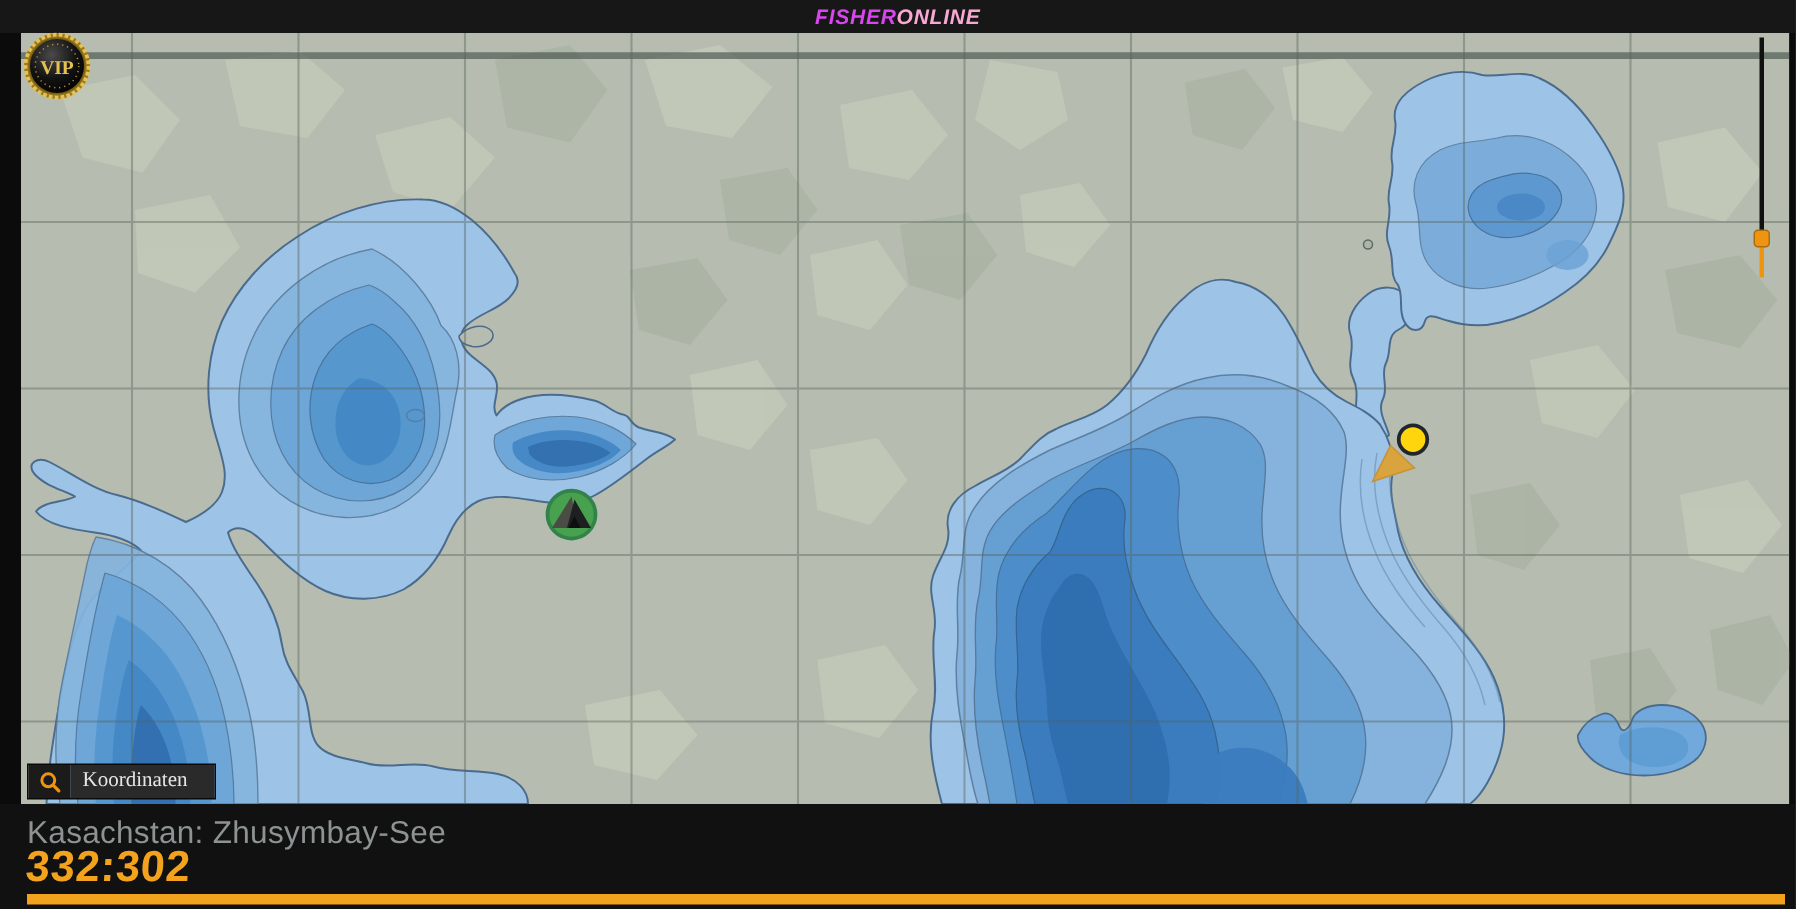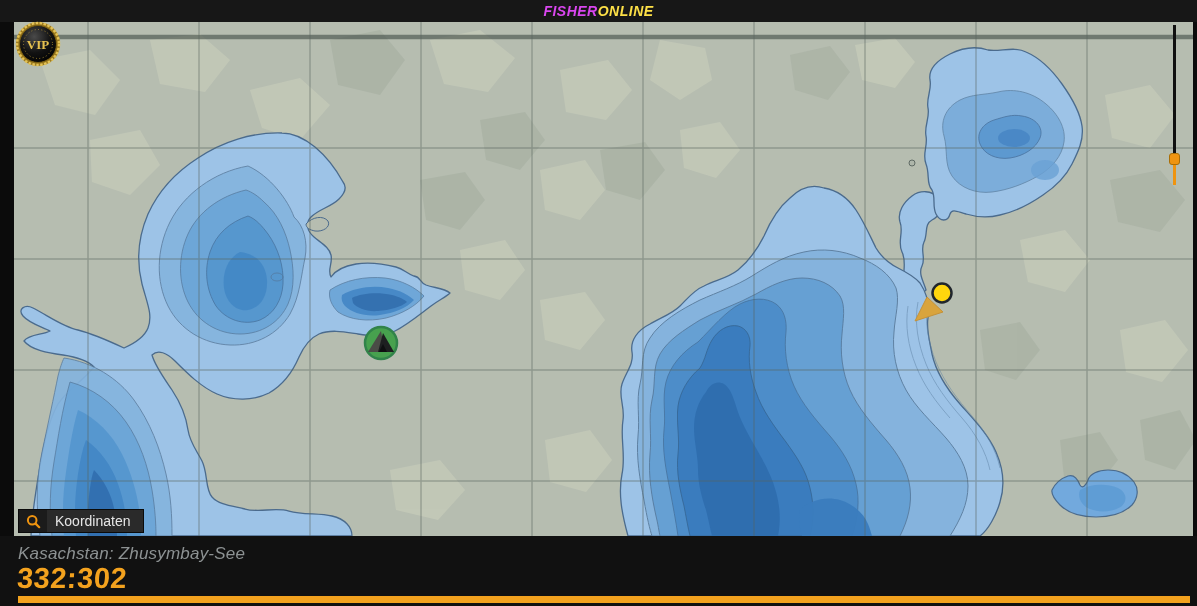--- a/index.html
+++ b/index.html
@@ -3,42 +3,42 @@
 <meta charset="utf-8">
 <style>
   html,body{margin:0;padding:0;background:#000;}
   #app{position:relative;width:1197px;height:606px;background:#0b0b0b;overflow:hidden;
        font-family:"Liberation Sans",sans-serif;-webkit-font-smoothing:antialiased;}
   
   #topbar{position:absolute;left:0;top:0;width:1197px;height:22px;background:#171717;
           display:flex;align-items:center;justify-content:center;z-index:30;}
   #brand{font-size:14px;font-weight:bold;font-style:italic;letter-spacing:.5px;}
   #brand .fisher{color:#d946ef;}
-  #brand .online{color:#fde047;margin-top:24px;}
+  #brand .online{color:#f9a8d4;margin-top:24px;}
   
   #map{position:absolute;left:14px;top:22px;width:1179px;height:514px;z-index:1;}
   #map svg{display:block;}
   
   #vip{position:absolute;left:14px;top:20px;width:48px;height:48px;z-index:40;}
   
   #slider-track{position:absolute;left:1173px;top:25px;width:3px;height:133px;background:#101010;z-index:20;}
   #slider-lower{position:absolute;left:1173px;top:158px;width:3px;height:27px;background:#ef9410;z-index:20;}
   #slider-knob{position:absolute;left:1169px;top:153px;width:11px;height:12px;background:#ef9410;
                border:1px solid #a96e07;border-radius:3px;box-sizing:border-box;z-index:21;}
   
   #search{position:absolute;left:18px;top:509px;height:24px;display:flex;z-index:25;
           border:1px solid #0a0a0a;box-sizing:border-box;}
   #search .icon-cell{width:28px;background:#1b1b1b;display:flex;align-items:center;justify-content:center;}
   #search .field-cell{width:96px;background:#2a2a2a;display:flex;align-items:center;}
   #search input{background:transparent;border:none;outline:none;color:#7dd3fc;font-size:14px;
-                width:90px;padding:0 0 0 8px;font-family:Liberation Sans, sans-serif;}
+                width:90px;padding:0 0 0 8px;font-family:Liberation Serif, serif;}
   #search input::placeholder{color:#e6e6e6;opacity:1;}
   
   #bottom{position:absolute;left:0;top:536px;width:1197px;height:70px;background:#111111;z-index:15;}
-  #location{position:absolute;left:18px;top:8px;font-size:17px;color:#8d9293;letter-spacing:.2px;font-style:italic;}
+  #location{position:absolute;left:18px;top:8px;font-size:21px;color:#8d9293;letter-spacing:.2px;}
   #coords{position:absolute;left:16px;top:26px;font-size:29px;font-weight:bold;color:#f3a21e;
           letter-spacing:.5px;transform:skewX(-4deg);transform-origin:left bottom;}
   #accentbar{position:absolute;left:18px;right:7px;top:60px;height:7px;background:#f3a21e;}
   
   .edge{position:absolute;background:#0b0b0b;z-index:10;}
   #edge-left{left:0;top:22px;width:14px;height:514px;}
   #edge-right{left:1193px;top:22px;width:4px;height:514px;}
 </style>
 </head>
 <body>

